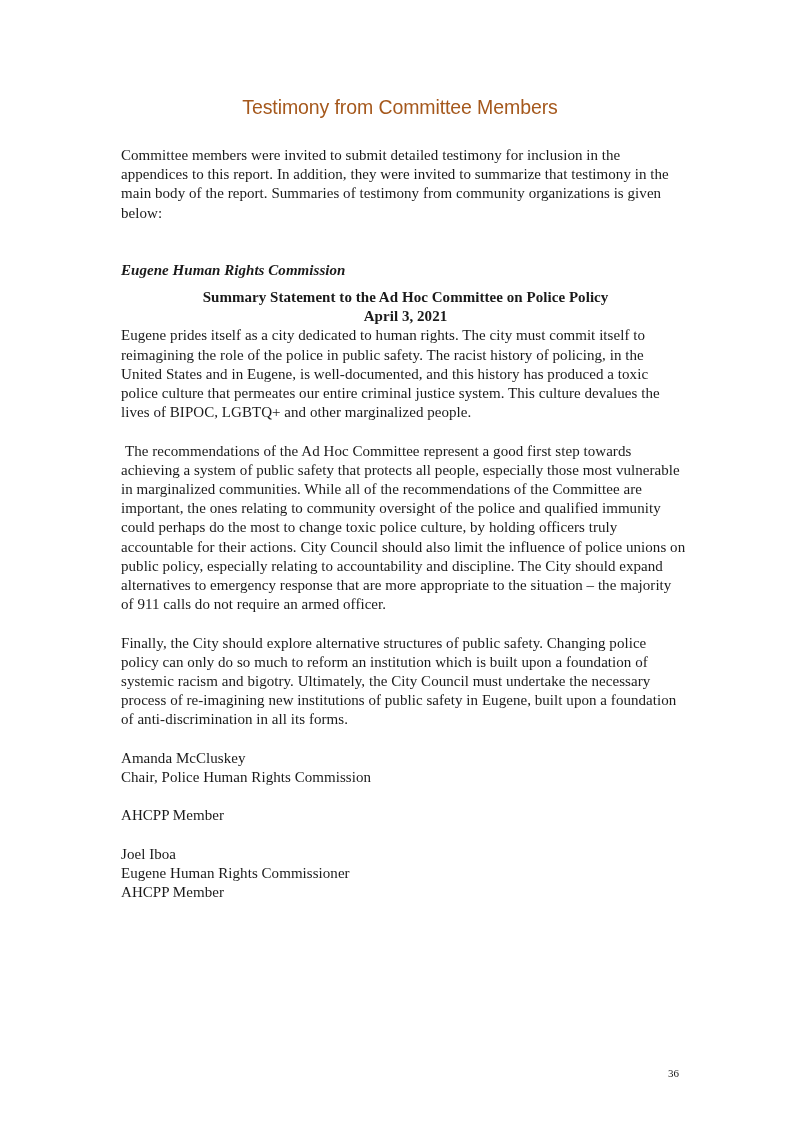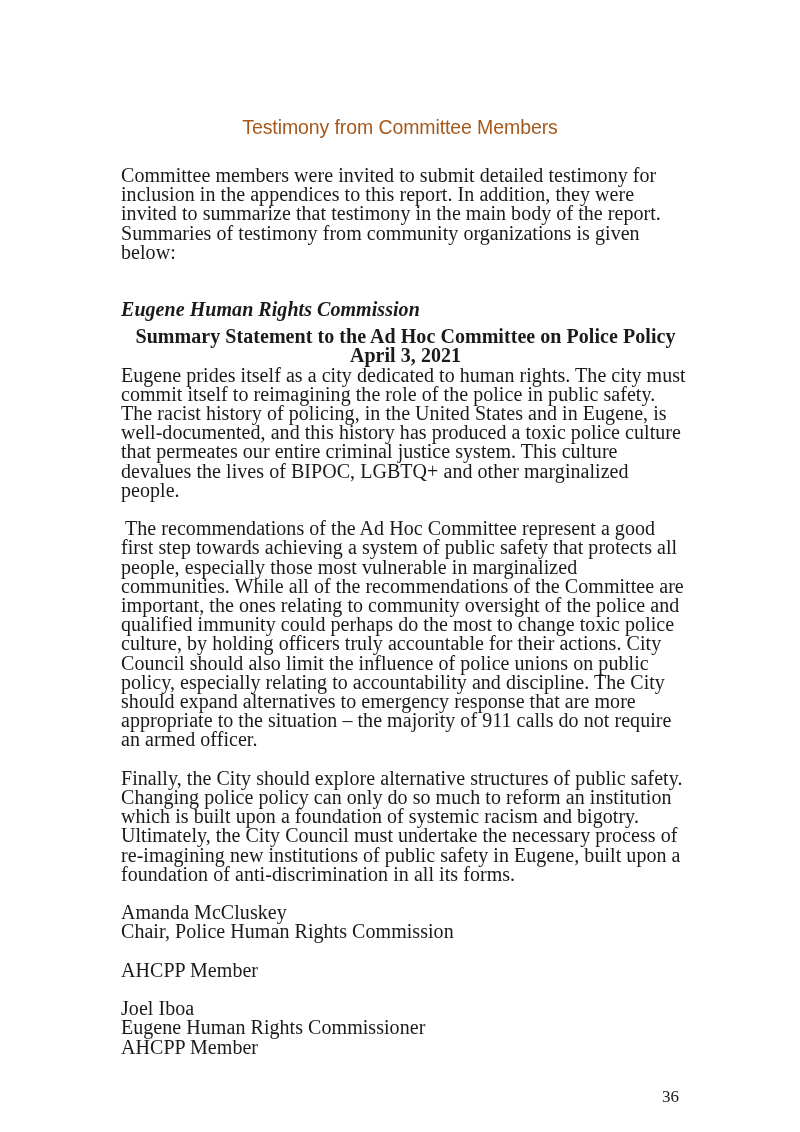--- a/index.html
+++ b/index.html
@@ -13,40 +13,39 @@
       position: relative;
       overflow: hidden;
       font-family: "DejaVu Serif", "Liberation Serif", serif;
       color: #1a1a1a;
     }
     .page {
       position: absolute;
       left: 0; top: 0;
       width: 800px;
       height: 1063px;
-      margin-top: 20px;
     }
     .heading {
       position: absolute;
       left: 0;
       width: 800px;
       top: 96px;
       text-align: center;
       font-family: "Liberation Sans", "DejaVu Sans", sans-serif;
       font-size: 19.5px;
       color: #a5581c;
       letter-spacing: -0.1px;
     }
     .body {
       position: absolute;
       left: 121px;
       width: 565px;
       top: 146px;
       font-family: "Liberation Serif", "DejaVu Serif", serif;
-      font-size: 20px;
+      font-size: 15px;
       line-height: 19.2px;
       letter-spacing: 0.05px;
     }
     p {
       margin: 0;
     }
     .intro {
       margin-bottom: 38px;
     }
     .org-name {
@@ -74,21 +73,21 @@
       display: block;
     }
     .sig-line {
       display: block;
     }
     .page-number {
       position: absolute;
       top: 1067px;
       right: 121px;
       font-family: "Liberation Serif", "DejaVu Serif", serif;
-      font-size: 17px;
+      font-size: 11px;
     }
   </style>
 </head>
 <body>
 
 <div class="page">
   <div class="heading" style="color: rgb(165, 88, 28);">Testimony from Committee Members</div>
 
   <div class="body">
     <p class="intro">Committee members were invited to submit detailed testimony for inclusion in the appendices to this report. In addition, they were invited to summarize that testimony in the main body of the report. Summaries of testimony from community organizations is given below:</p>

